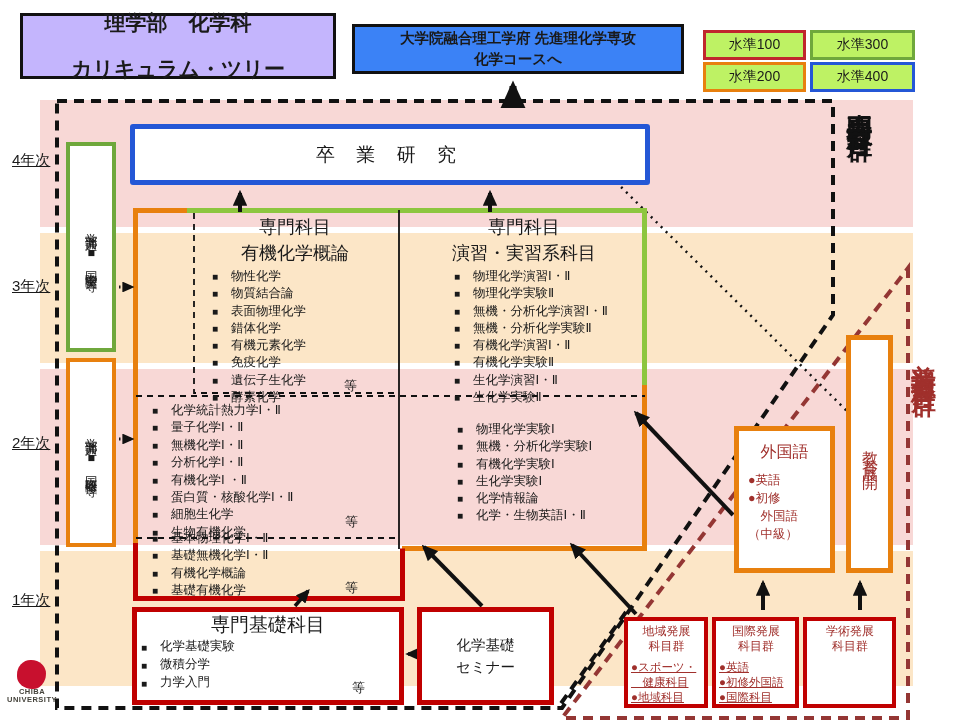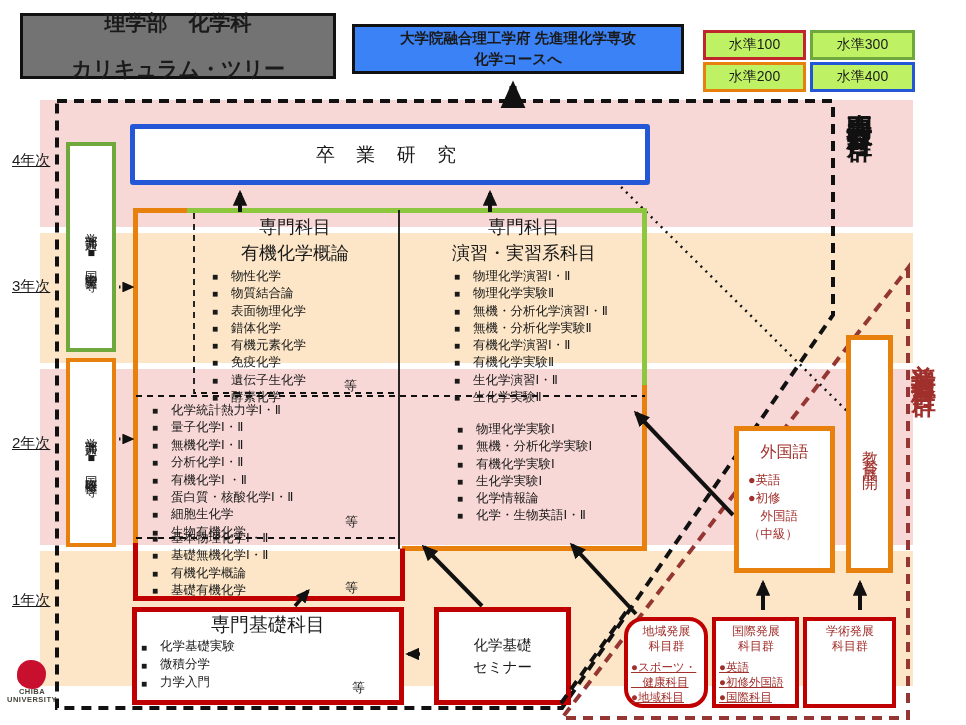--- a/index.html
+++ b/index.html
@@ -7,39 +7,39 @@
           font-family:"Liberation Sans","DejaVu Sans",sans-serif;color:#1a1a1a;}
   .abs{position:absolute;}
   .band{position:absolute;left:40px;width:873px;z-index:0;}
   svg.layer{position:absolute;left:0;top:0;z-index:1;pointer-events:none;}
   svg.layer-over{z-index:3;}
   .box{position:absolute;background:#fff;z-index:2;box-sizing:border-box;}
   .nobg{background:transparent;}
   .center{display:flex;flex-direction:column;align-items:center;justify-content:center;text-align:center;}
   .vtext{writing-mode:vertical-rl;text-orientation:upright;}
   .pre{white-space:pre-line;}
-  #title-box{left:20px;top:13px;width:316px;height:66px;border:3px solid #111;background:#737373;
+  #title-box{left:20px;top:13px;width:316px;height:66px;border:3px solid #111;background:#c4b5fd;
              font-size:21px;font-weight:bold;line-height:30px;gap:16px;}
   #grad-box{left:352px;top:24px;width:332px;height:50px;border:3px solid #111;background:#3b82f6;
             font-size:14.5px;font-weight:bold;line-height:21px;}
   .legend-box{position:absolute;width:97px;height:24px;background:#bef264;z-index:2;box-sizing:content-box;
               display:flex;align-items:center;justify-content:center;font-size:14px;}
   #grad-research{left:130px;top:124px;width:520px;height:61px;border:5px solid #2457d6;border-radius:3px;
                  font-size:19px;letter-spacing:8px;}
   .common-box{width:50px;border:4px solid;display:flex;align-items:center;justify-content:center;}
   .common-box .vtext{font-size:12.5px;letter-spacing:2px;line-height:1;}
   .clist{position:absolute;z-index:2;font-size:12.5px;}
   .lhead{text-align:center;font-size:18px;line-height:26px;}
   .item{display:flex;line-height:16.3px;}
   .blt{width:19px;flex:0 0 auto;font-size:10px;padding-top:1px;}
   .etc{position:absolute;font-size:13px;}
   #basic-box{left:132px;top:607px;width:272px;height:98px;border:5px solid #c00000;}
   #basic-box .bhead{text-align:center;font-size:19px;}
   #basic-box .item{line-height:17px;padding-left:4px;}
-  #seminar-box{left:434px;top:607px;width:137px;height:98px;border:5px solid #c00000;
+  #seminar-box{left:417px;top:607px;width:137px;height:98px;border:5px solid #c00000;
                font-size:14.5px;line-height:22px;}
   #foreign-box{left:734px;top:426px;width:101px;height:147px;border:5px solid #e8800e;color:#a0302c;}
   #foreign-box .fhead{text-align:center;font-size:16px;margin-top:11px;}
   #foreign-box .fbody{font-size:12.5px;line-height:18px;padding-left:9px;margin-top:8px;}
   #liberal-box{left:846px;top:335px;width:47px;height:238px;border:5px solid #e8800e;
                display:flex;align-items:center;justify-content:center;}
   #liberal-box .vtext{font-size:16px;color:#a0302c;letter-spacing:8px;}
   .group-box{position:absolute;top:617px;height:91px;border:4px solid #c00000;background:#fff;z-index:2;
              box-sizing:border-box;color:#a0302c;padding:3px 2px 0 3px;}
   .group-box .ghead{text-align:center;font-size:12px;line-height:15px;margin-bottom:6px;}
@@ -372,21 +372,21 @@
     <div class="fbody pre">●英語
 ●初修
 　外国語
 （中級）</div>
   </div>
 
   <div class="box" id="liberal-box">
     <span class="vtext">教養展開</span>
   </div>
 
-  <div class="group-box" style="left:624px;width:84px;border-radius:19px;">
+  <div class="group-box" style="left:624px;width:84px;">
     <div class="ghead pre">地域発展
 科目群</div>
     <div class="gbody pre">●スポーツ・
 　健康科目
 ●地域科目</div>
   </div>
   <div class="group-box" style="left:712px;width:87px;">
     <div class="ghead pre">国際発展
 科目群</div>
     <div class="gbody pre">●英語

